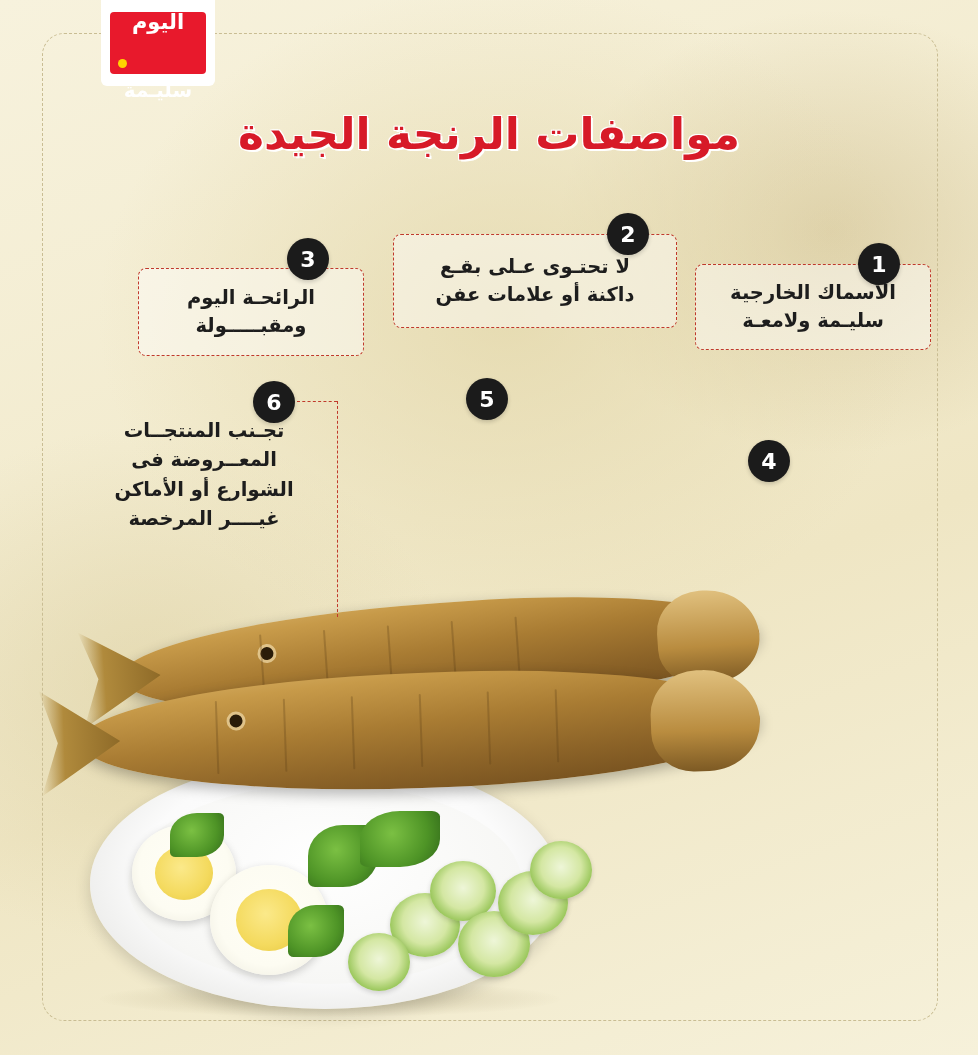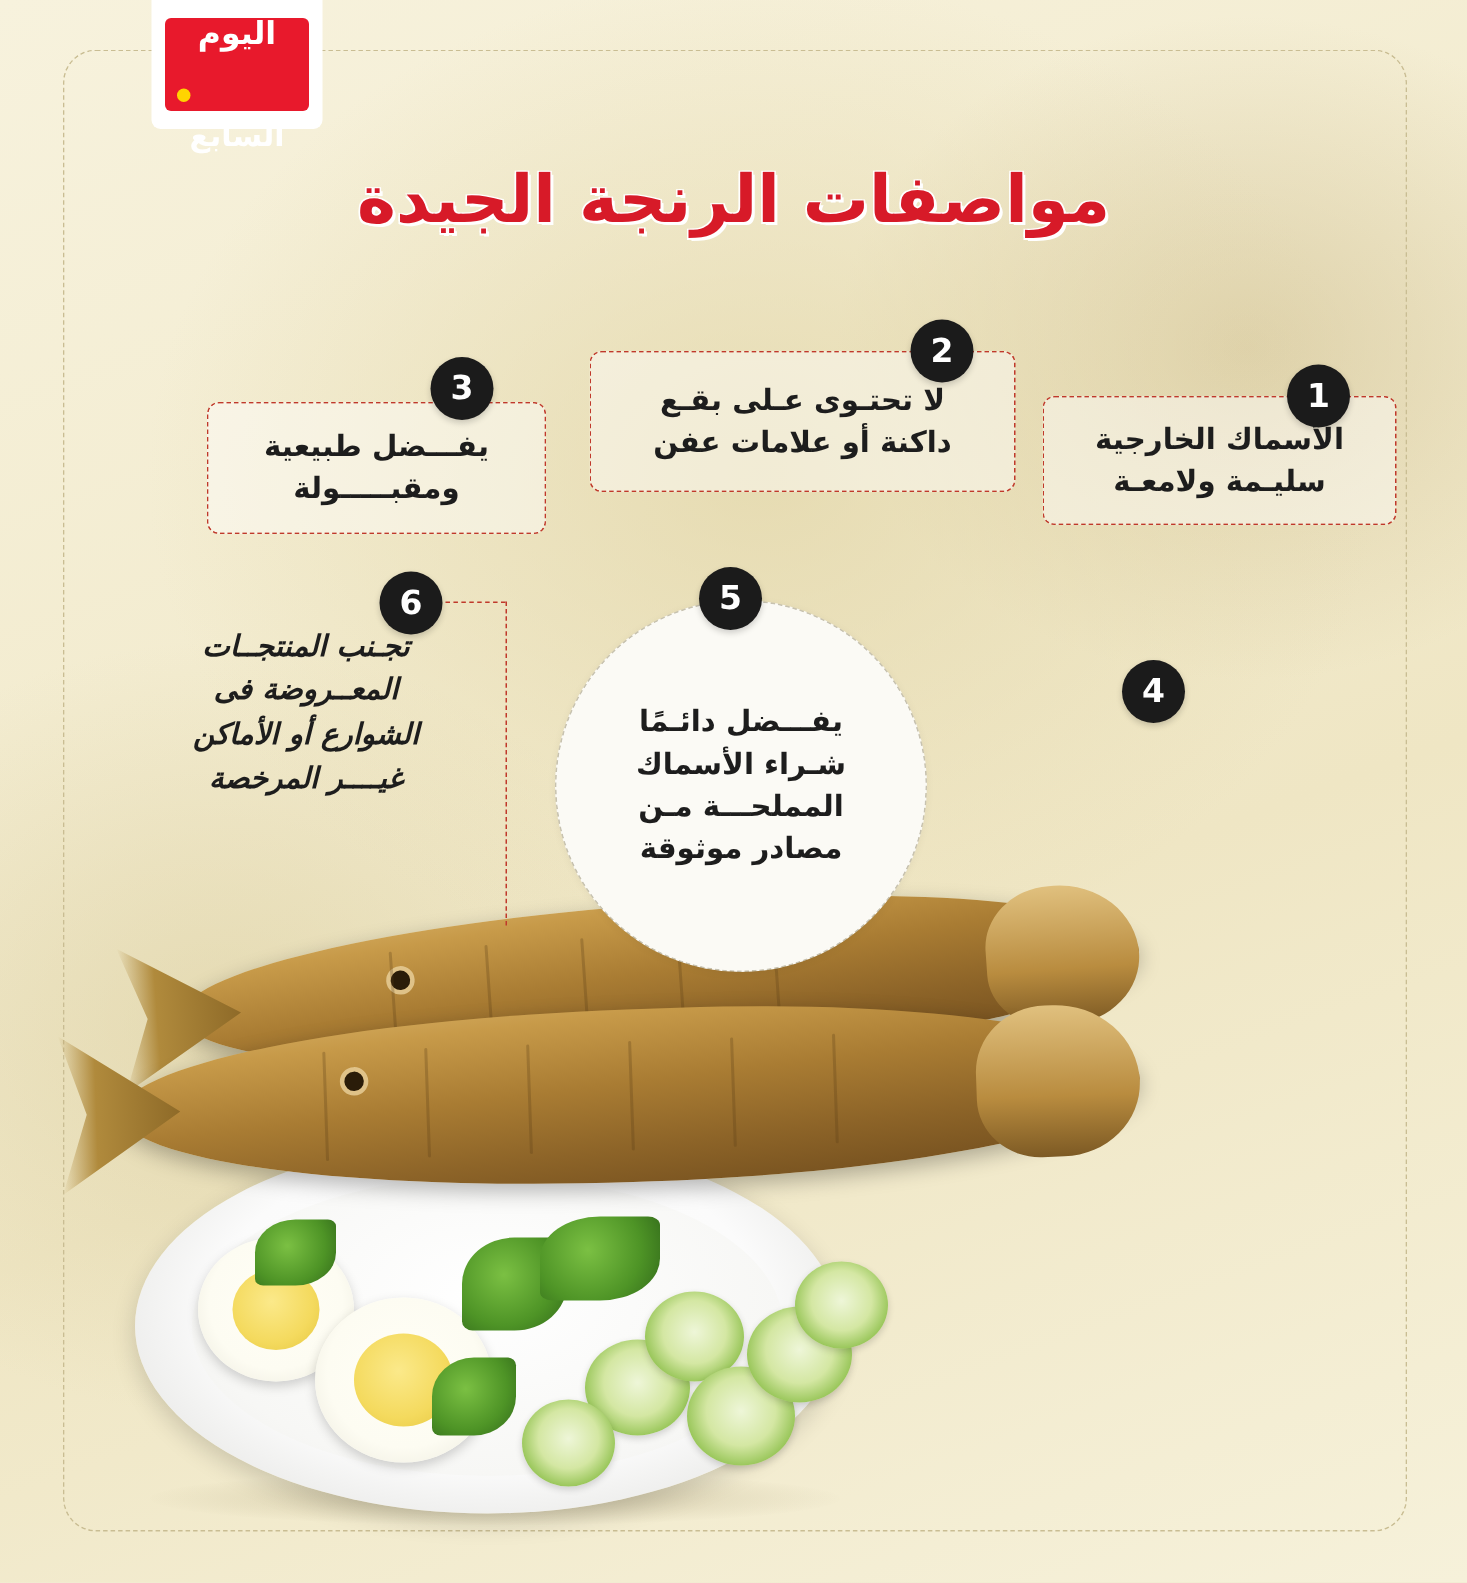--- a/index.html
+++ b/index.html
@@ -302,59 +302,53 @@
 </head>
 <body>
 
 <div class="page">
 
   <div class="frame"></div>
 
   <div class="logo">
     <div class="logo-inner">
       <div class="logo-line1">اليوم</div>
-      <div class="logo-line2">السابع</div>
+      <div class="logo-line2">سليـمة</div>
       <div class="logo-dot"></div>
     </div>
   </div>
 
   <div class="title">مواصفات الرنجة الجيدة</div>
 
   <div class="badge" style="left:858px; top:243px;">1</div>
   <div class="box" style="left:652px; top:264px; width:236px; height:86px;">
     <div class="txt">الأسماك الخارجية
 سليـمة ولامعـة</div>
   </div>
 
   <div class="badge" style="left:607px; top:213px;">2</div>
   <div class="box" style="left:350px; top:234px; width:284px; height:94px;">
     <div class="txt">لا تحتـوى عـلى بقـع
 داكنة أو علامات عفن</div>
   </div>
 
   <div class="badge" style="left:287px; top:238px;">3</div>
   <div class="box" style="left:95px; top:268px; width:226px; height:88px;">
-    <div class="txt">يفـــضل طبيعية
+    <div class="txt">الرائحـة اليوم
 ومقبـــــولة</div>
   </div>
 
   <div class="badge" style="left:748px; top:440px;">4</div>
 
   <div class="badge" style="left:466px; top:378px;">5</div>
-  <div class="circle" style="left:370px; top:400px; width:248px; height:248px;">
-    <div class="txt">يفـــضل دائـمًا
-شـراء الأسماك
-المملحـــة مـن
-مصادر موثوقة</div>
-  </div>
 
   <div class="badge" style="left:253px; top:381px;">6</div>
   <div class="connector" style="left:297px; top:401px; width:40px;"></div>
   <div class="connector-v" style="left:337px; top:401px; height:216px;"></div>
-  <div class="plain" style="left:78px; top:416px; width:252px;font-style:italic;">
+  <div class="plain" style="left:78px; top:416px; width:252px;">
     <div class="txt">تجـنب المنتجــات
 المعــروضة فى
 الشوارع أو الأماكن
 غيــــر المرخصة</div>
   </div>
 
   <div class="photo">
     <div class="shadow"></div>
     <div class="plate">
       <div class="plate-inner"></div>

